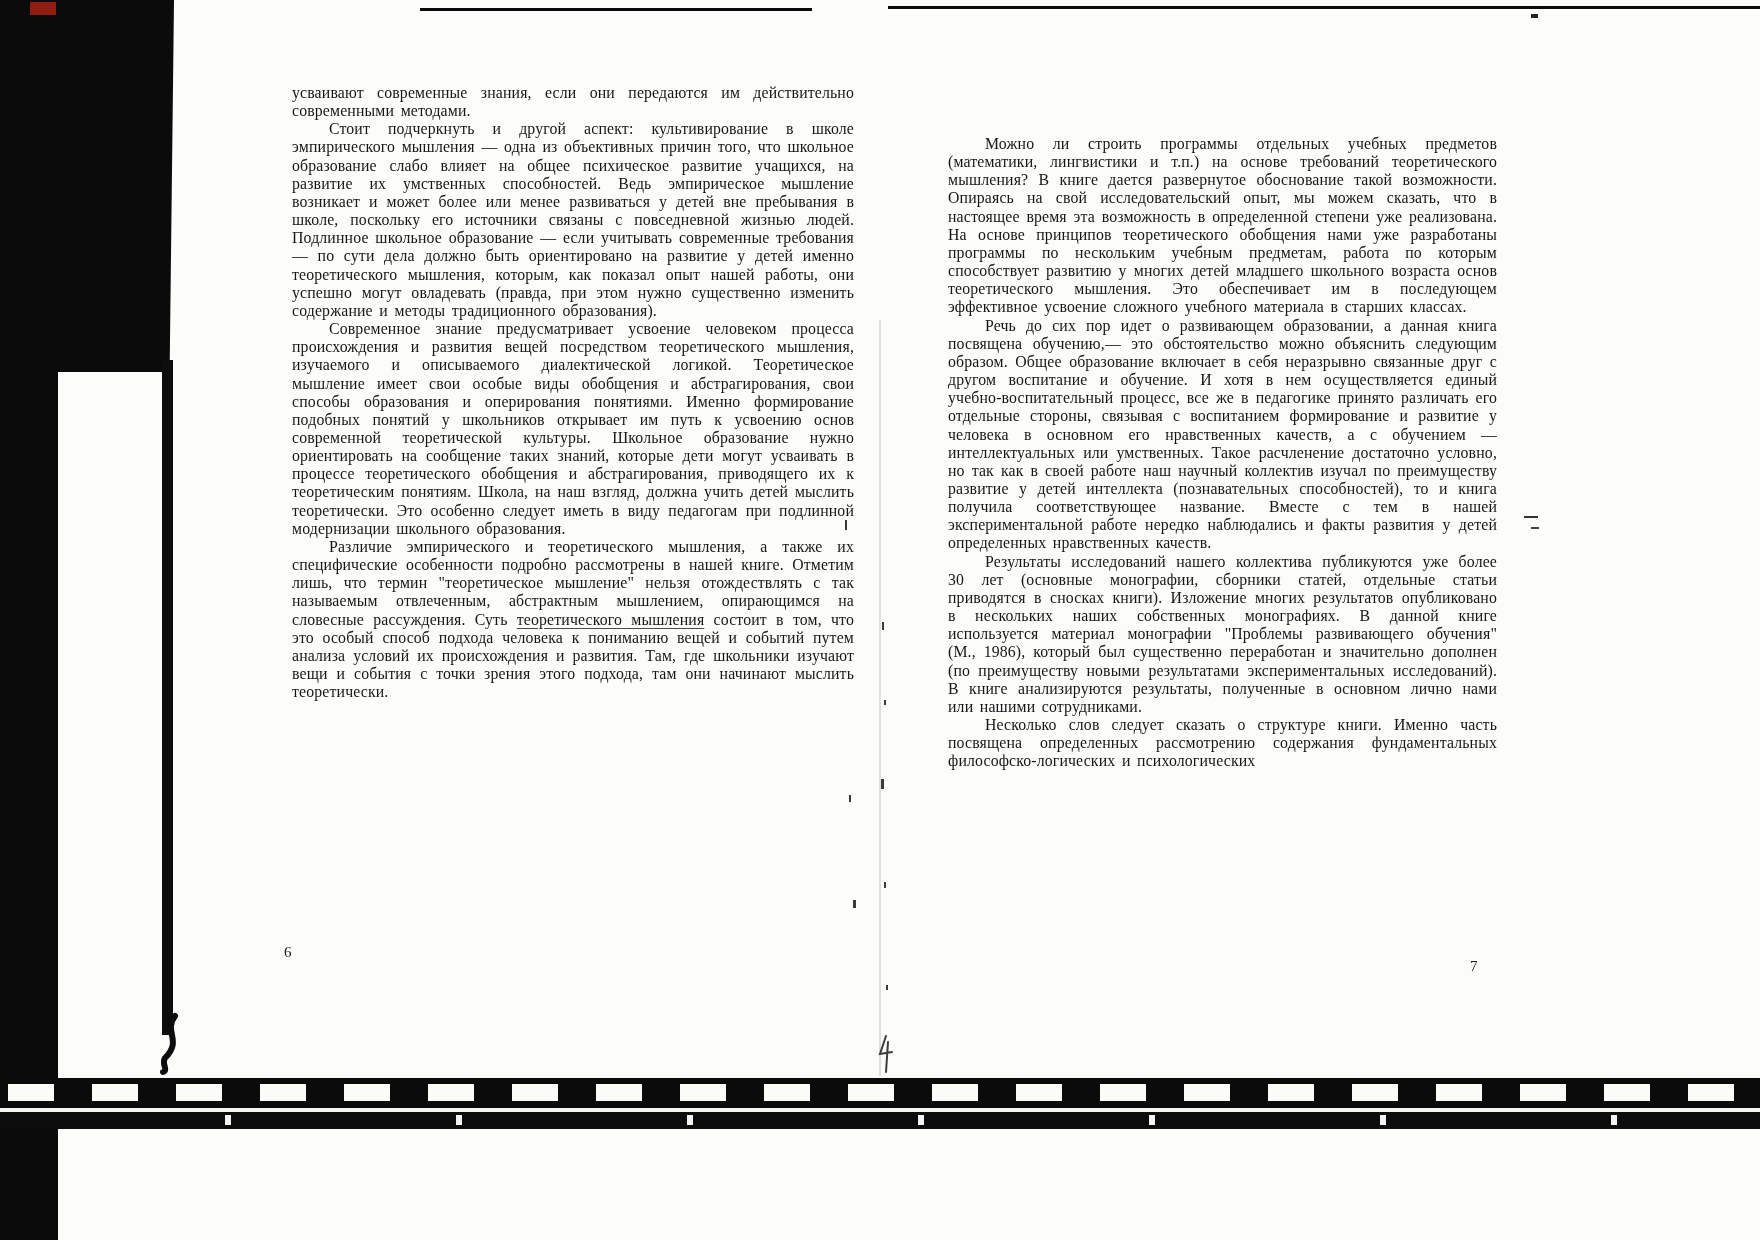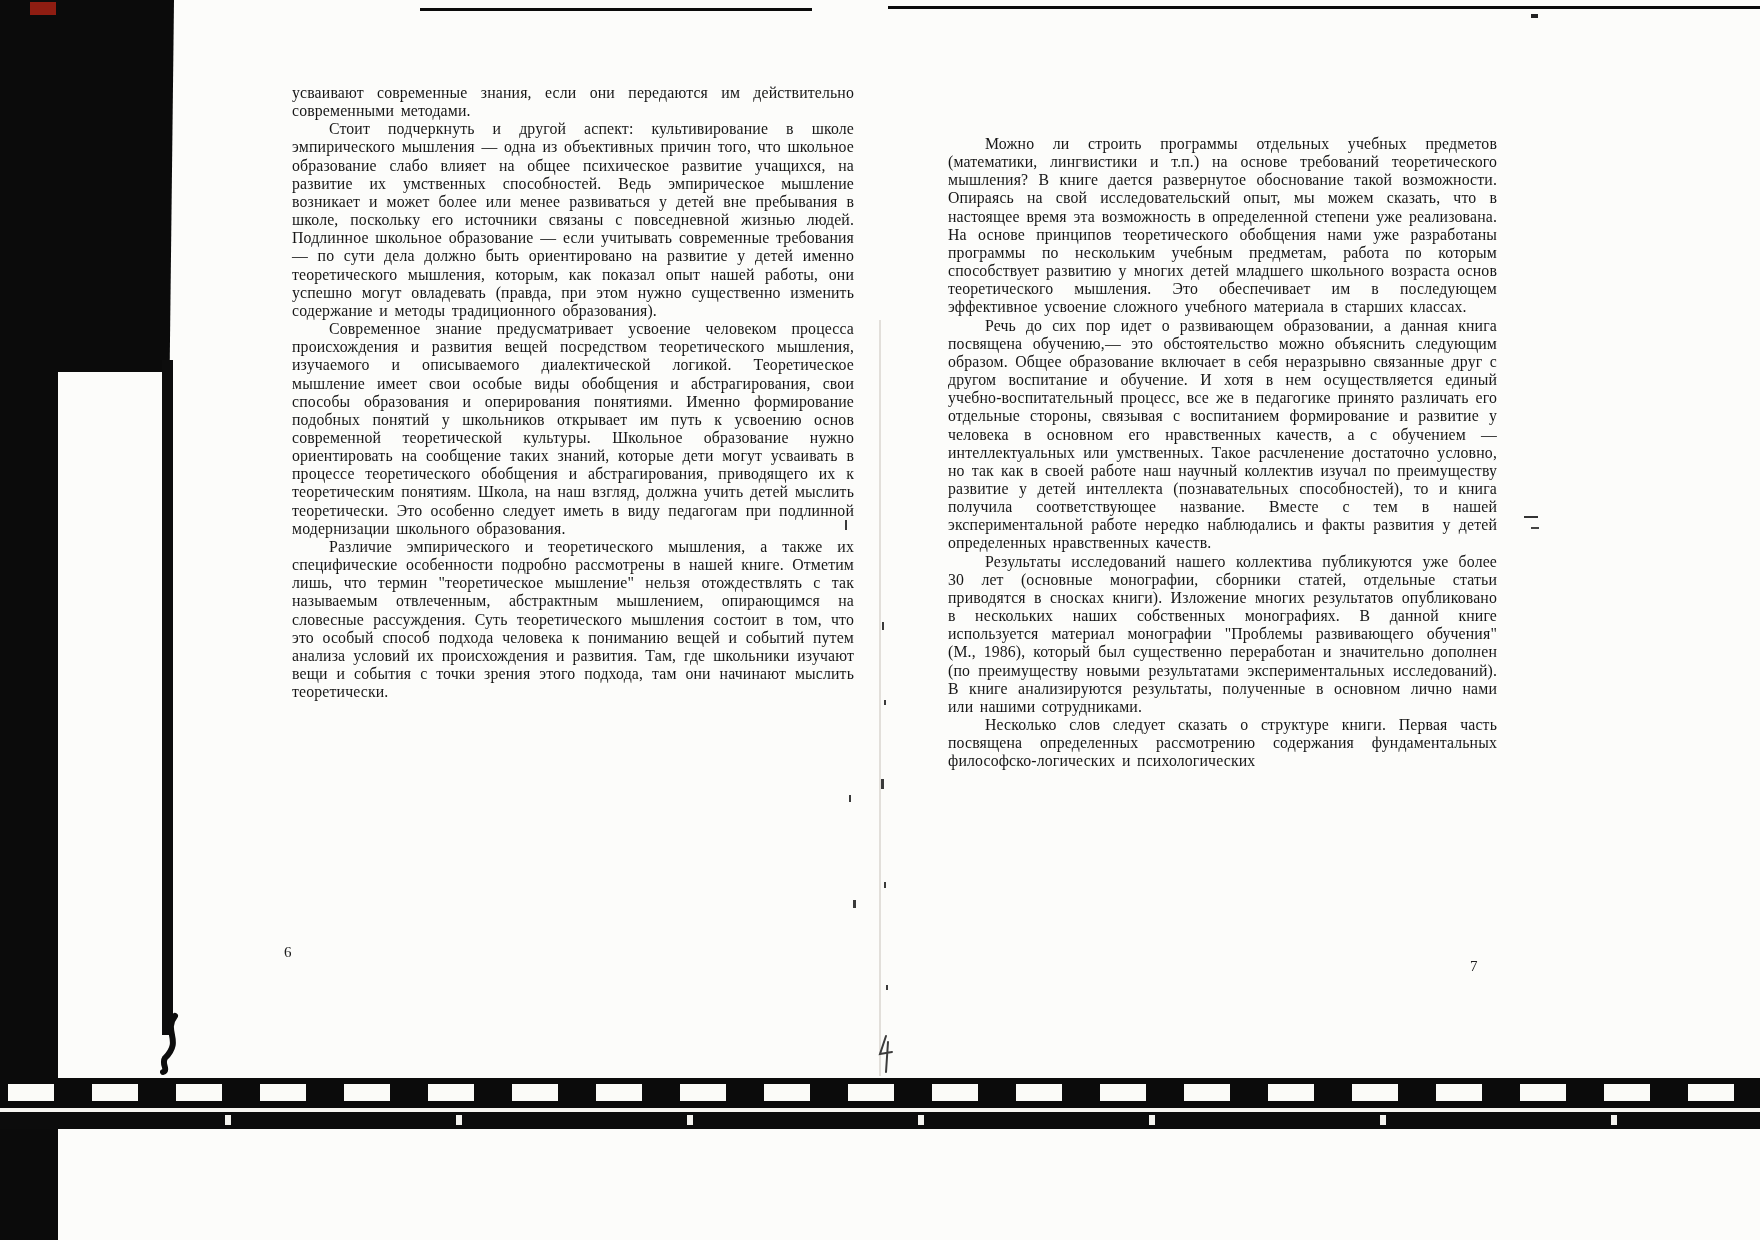--- a/index.html
+++ b/index.html
@@ -43,21 +43,21 @@
   .page-text{
     position:absolute;
     font-size:15.8px;line-height:18.15px;text-align:justify;
     letter-spacing:0.15px;word-spacing:2.5px;color:#161616;
   }
   .page-left-text{left:256px;top:84px;width:562px;margin-left:36px;}
   .page-right-text{left:948px;top:93px;width:549px;margin-top:42px;}
   .para{margin:0;padding:0;}
   .para.indent{text-indent:37px;}
   .b{font-weight:normal;}
-  .u{text-decoration-color:#4a4a4a;text-underline-offset:3px;}
+  .u{text-decoration:underline;text-decoration-color:#4a4a4a;text-underline-offset:3px;}
   .page-number{position:absolute;font-size:15px;color:#1b1b1b;}
   .page-number-left{left:284px;top:944px;}
   .page-number-right{left:1470px;top:958px;}
 </style>
 </head>
 <body>
 
 <div class="film-left"></div>
 <div class="blob-topleft"></div>
 <div class="spine-line"></div>
@@ -90,21 +90,21 @@
     <p class="para indent"><span>Стоит подчеркнуть и другой аспект: культивирование в школе эмпирического мышления — одна из объективных причин того, что школьное образование слабо влияет на общее психическое развитие учащихся, на развитие их умственных способностей. Ведь эмпирическое мышление возникает и может более или менее развиваться у детей вне пребывания в школе, поскольку его источники связаны с повседневной жизнью людей. Подлинное школьное образование — если учитывать современные требования — по сути дела должно быть ориентировано на развитие у детей именно теоретического мышления, которым, как показал опыт нашей работы, они успешно могут овладевать (правда, при этом нужно существенно изменить содержание и методы традиционного образования).</span></p>
     <p class="para indent"><span>Современное знание предусматривает усвоение человеком процесса происхождения и развития вещей посредством теоретического мышления, изучаемого и описываемого диалектической логикой. Теоретическое мышление имеет свои особые виды обобщения и абстрагирования, свои способы образования и оперирования понятиями. Именно формирование подобных понятий у школьников открывает им путь к усвоению основ современной теоретической культуры. Школьное образование нужно ориентировать на сообщение таких знаний, которые дети могут усваивать в процессе теоретического обобщения и абстрагирования, приводящего их к теоретическим понятиям. Школа, на наш взгляд, должна учить детей </span><span class="b">мыслить теоретически.</span><span> Это особенно следует иметь в виду педагогам при подлинной модернизации школьного образования.</span></p>
     <p class="para indent"><span>Различие эмпирического и теоретического мышления, а также их специфические особенности подробно рассмотрены в нашей книге. Отметим лишь, что термин "теоретическое мышление" нельзя отождествлять с так называемым отвлеченным, абстрактным мышлением, опирающимся на словесные рассуждения. Суть </span><span class="u">теоретического мышления</span><span> состоит в том, что это особый способ подхода человека к пониманию вещей и событий путем анализа условий их происхождения и развития. Там, где школьники изучают вещи и события с точки зрения этого подхода, там они начинают мыслить теоретически.</span></p>
   </div>
 <div class="page-number page-number-left">6</div>
 
 <div class="page-text page-right-text">
     <p class="para indent"><span>Можно ли строить программы отдельных учебных предметов (математики, лингвистики и т.п.) на основе требований теоретического мышления? В книге дается развернутое обоснование такой возможности. Опираясь на свой исследовательский опыт, мы можем сказать, что в настоящее время эта возможность в определенной степени уже реализована. На основе принципов теоретического обобщения нами уже разработаны программы по нескольким учебным предметам, работа по которым способствует развитию у многих детей младшего школьного возраста основ теоретического мышления. Это обеспечивает им в последующем эффективное усвоение сложного учебного материала в старших классах.</span></p>
     <p class="para indent"><span>Речь до сих пор идет о развивающем </span><span class="b">образовании,</span><span> а данная книга посвящена </span><span class="b">обучению,—</span><span> это обстоятельство можно объяснить следующим образом. Общее образование включает в себя неразрывно связанные друг с другом воспитание и обучение. И хотя в нем осуществляется </span><span class="b">единый</span><span> учебно-воспитательный процесс, все же в педагогике принято различать его отдельные стороны, связывая с воспитанием формирование и развитие у человека в основном его нравственных качеств, а с обучением — интеллектуальных или умственных. Такое расчленение достаточно условно, но так как в своей работе наш научный коллектив изучал по преимуществу развитие у детей интеллекта (познавательных способностей), то и книга получила соответствующее название. Вместе с тем в нашей экспериментальной работе нередко наблюдались и факты развития у детей определенных нравственных качеств.</span></p>
     <p class="para indent"><span>Результаты исследований нашего коллектива публикуются уже более 30 лет (основные монографии, сборники статей, отдельные статьи приводятся в сносках книги). Изложение многих результатов опубликовано в нескольких наших собственных монографиях. В данной книге используется материал монографии "Проблемы развивающего обучения" (М., 1986), который был существенно переработан и значительно дополнен (по преимуществу новыми результатами экспериментальных исследований). В книге анализируются результаты, полученные в основном лично нами или нашими сотрудниками.</span></p>
-    <p class="para indent"><span>Несколько слов следует сказать о структуре книги. </span><span class="b">Первая часть</span><span> посвящена определенных рассмотрению содержания фундаментальных философско-логических и психологических</span></p>
+    <p class="para indent"><span>Несколько слов следует сказать о структуре книги. </span><span class="b">Именно часть</span><span> посвящена определенных рассмотрению содержания фундаментальных философско-логических и психологических</span></p>
   </div>
 <div class="page-number page-number-right">7</div>
 
 <div class="film-bottom">
   <div class="holes"></div>
 </div>
 <div class="film-sep"></div>
 <div class="film-bottom2">
   <div class="gaps"></div>
 </div>

